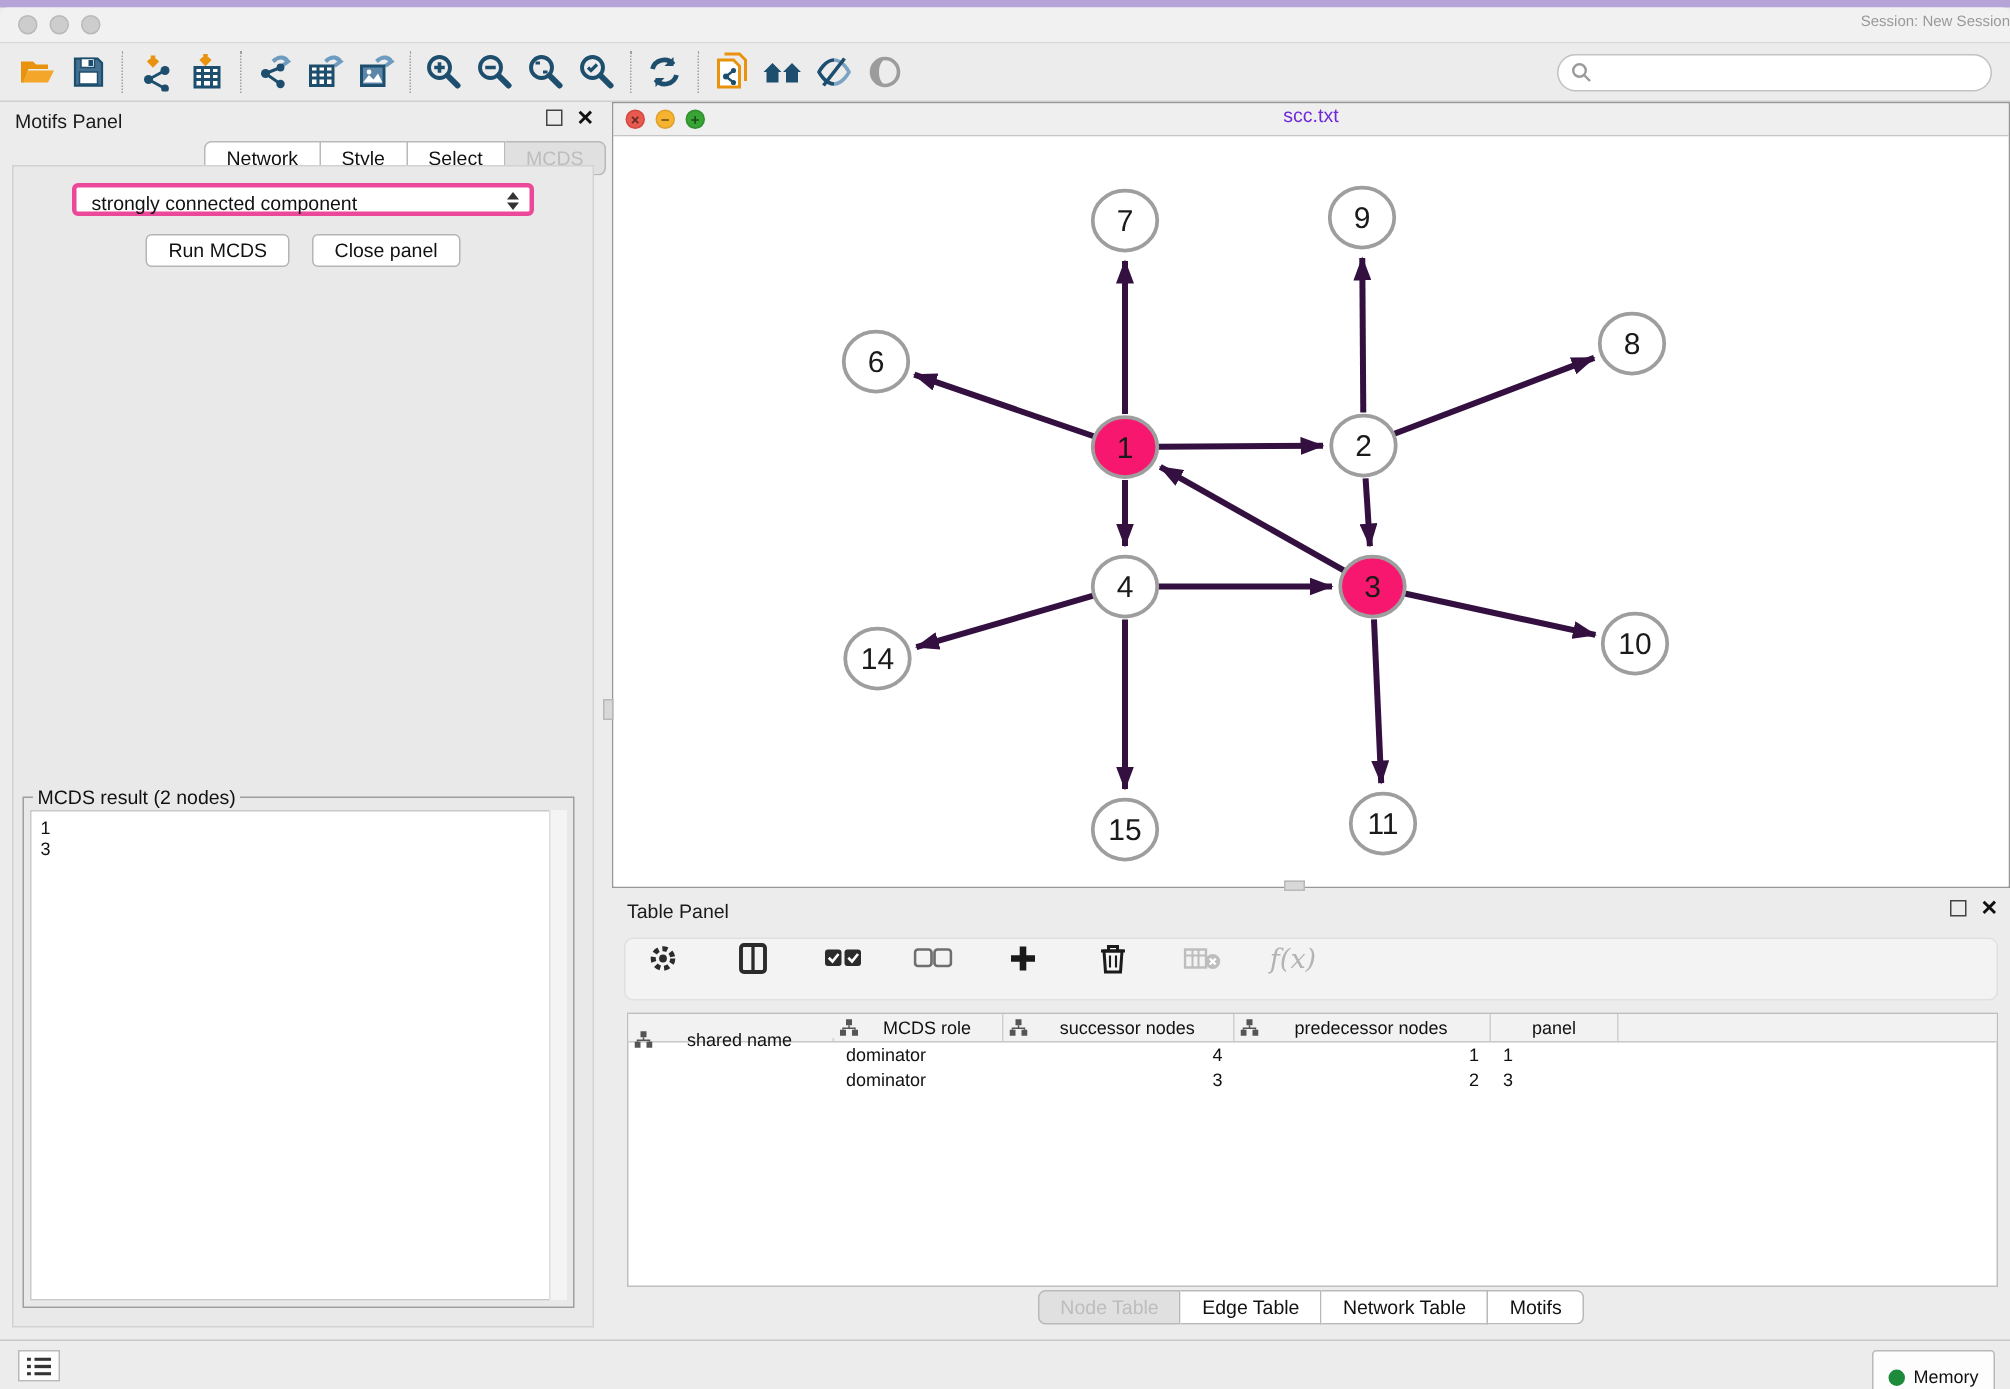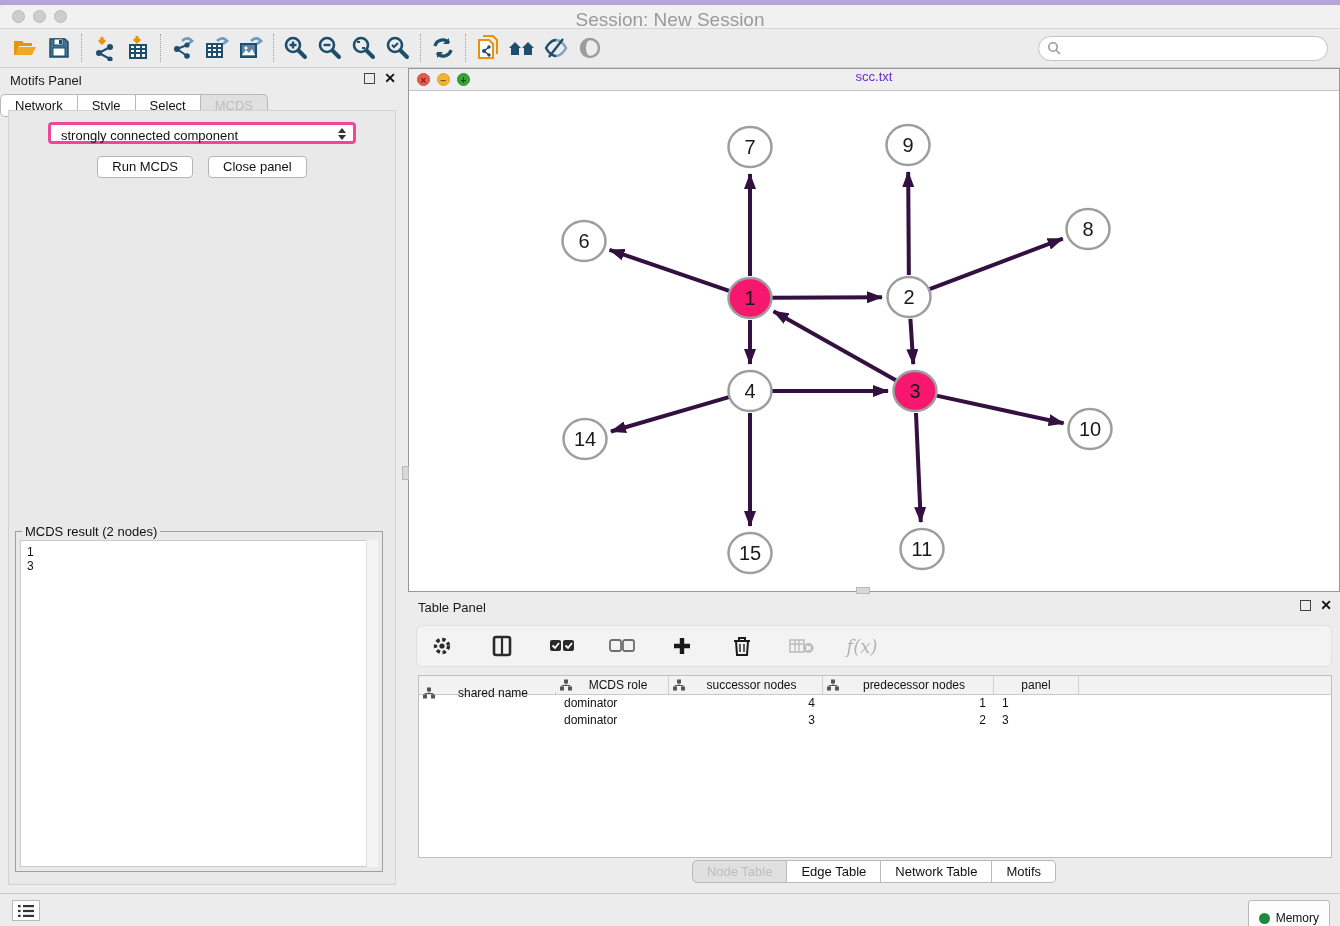--- a/index.html
+++ b/index.html
@@ -7,41 +7,41 @@
   .app { position:relative; width:1340px; height:926px; background:#ececec; overflow:hidden; }
 
   
   .top-strip { position:absolute; top:0; left:0; width:1340px; height:5px; background:#b6a3d8; }
 
   
   .titlebar { position:absolute; top:5px; left:0; width:1340px; height:24px; background:#f1f1f1;
               border-bottom:1px solid #d6d6d6; border-radius:5px 5px 0 0; }
   .titlebar .lights { position:absolute; left:12px; top:5px; display:flex; gap:8px; }
   .titlebar .light { width:13px; height:13px; border-radius:50%; background:#cdcdcd; border:1px solid #b9b9b9; }
-  .titlebar .title { position:absolute; width:100%; text-align:center; top:4px; font-size:19px; color:#9a9a9a; }
+  .titlebar .title { position:absolute; width:100%; text-align:right; top:4px; font-size:10px; color:#9a9a9a; }
 
   
   .toolbar { position:absolute; top:29px; left:0; width:1340px; height:39px; background:#ececec;
              border-bottom:1px solid #cfcfcf; display:flex; align-items:center; padding-left:8px; }
   .tb-btn { width:34px; height:30px; display:flex; align-items:center; justify-content:center; cursor:default; }
   .tb-sep { width:1px; height:28px; margin:0 5px; border-left:1px dotted #9f9f9f; }
   .search-wrap { position:absolute; right:12px; top:7px; width:290px; height:25px; }
   .search-wrap input { width:100%; height:100%; border:1px solid #c2c2c2; border-radius:13px; background:#fff;
                        padding:0 10px 0 28px; font-size:13px; outline:none; }
   .search-mag { position:absolute; left:9px; top:5px; }
 
   
   .control-panel { position:absolute; top:68px; left:0; width:404px; height:825px; background:#ececec; }
   .panel-head { position:relative; height:26px; }
   .panel-head .ptitle { position:absolute; left:10px; top:5px; font-size:13px; color:#1a1a1a; }
   .panel-head .pbtns { position:absolute; right:8px; top:5px; display:flex; gap:9px; align-items:center; }
   .float-box { width:11px; height:11px; border:1.5px solid #444; background:transparent; }
   .close-x { font-size:14px; font-weight:bold; color:#111; line-height:11px; }
 
-  .seg-tabs { display:flex; justify-content:flex-start; }
+  .seg-tabs { display:flex; justify-content:flex-end; }
   .seg-tab { font-size:13px; padding:3px 14px; background:#fff; border:1px solid #b9b9b9; border-left:none;
              color:#111; cursor:default; }
   .seg-tab:first-child { border-left:1px solid #b9b9b9; border-radius:5px 0 0 5px; }
   .seg-tab:last-child { border-radius:0 5px 5px 0; }
   .seg-tab.active { background:#e0e0e0; color:#bdbdbd; }
 
   .cp-content { position:absolute; top:42px; left:8px; right:8px; bottom:8px;
                 background:#e9e9e9; border:1px solid #d2d2d2; }
   .opt-label { text-align:center; margin-top:22px; font-size:13px; color:#111; }
   .dropdown { position:relative; margin:11px auto 0; width:308px; height:22px; background:#fff;
@@ -73,21 +73,21 @@
   .nl-yellow { background:#f5b32f; border:1px solid #dfa02a; }
   .nl-green { background:#37a435; border:1px solid #2f8f2e; }
   .net-canvas { position:relative; width:930px; height:500px; background:#fff; }
 
   .grip-v { position:absolute; left:402px; top:466px; width:7px; height:14px; background:#d8d8d8; border:1px solid #b9b9b9; }
   .grip-h { position:absolute; left:856px; top:587px; width:14px; height:7px; background:#d8d8d8; border:1px solid #b9b9b9; }
 
   
   .table-panel { position:absolute; left:408px; top:595px; width:932px; height:291px; background:#ececec; }
   .tp-toolbar { margin:4px 8px 0 8px; height:42px; background:#f3f3f3; border:1px solid #e0e0e0; border-radius:6px;
-                display:flex; align-items:center; padding-left:12px; gap:34px; }
+                display:flex; align-items:flex-start; padding-left:12px; gap:34px; }
   .tp-icon { display:flex; align-items:center; justify-content:center; width:26px; height:26px; cursor:default; }
   .fx { font-family:"DejaVu Serif", serif; font-style:italic; font-size:18px; color:#b3b3b3; }
 
   .node-table { position:absolute; left:10px; right:8px; top:80px; bottom:28px; background:#fff; border:1px solid #bfbfbf; }
   .nt-header { display:flex; height:19px; background:#f2f2f2; border-bottom:1px solid #c9c9c9; }
   .nt-hcell { display:flex; align-items:center; border-right:1px solid #cfcfcf; font-size:12px; color:#111;
               padding:0 4px; }
   .nt-hcell .hlabel { flex:1; text-align:center; }
   .nt-hcell.rest { border-right:none; flex:1; }
   .nt-row { display:flex; height:17px; }

